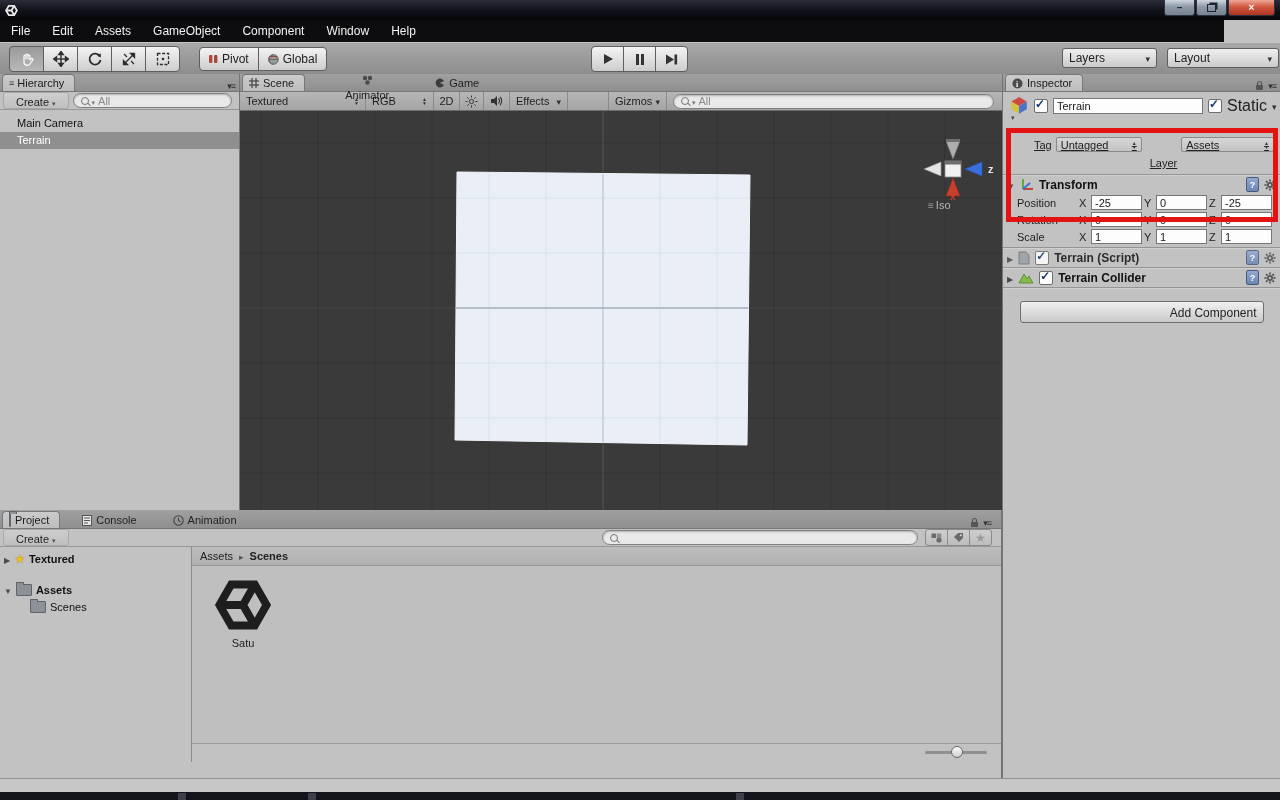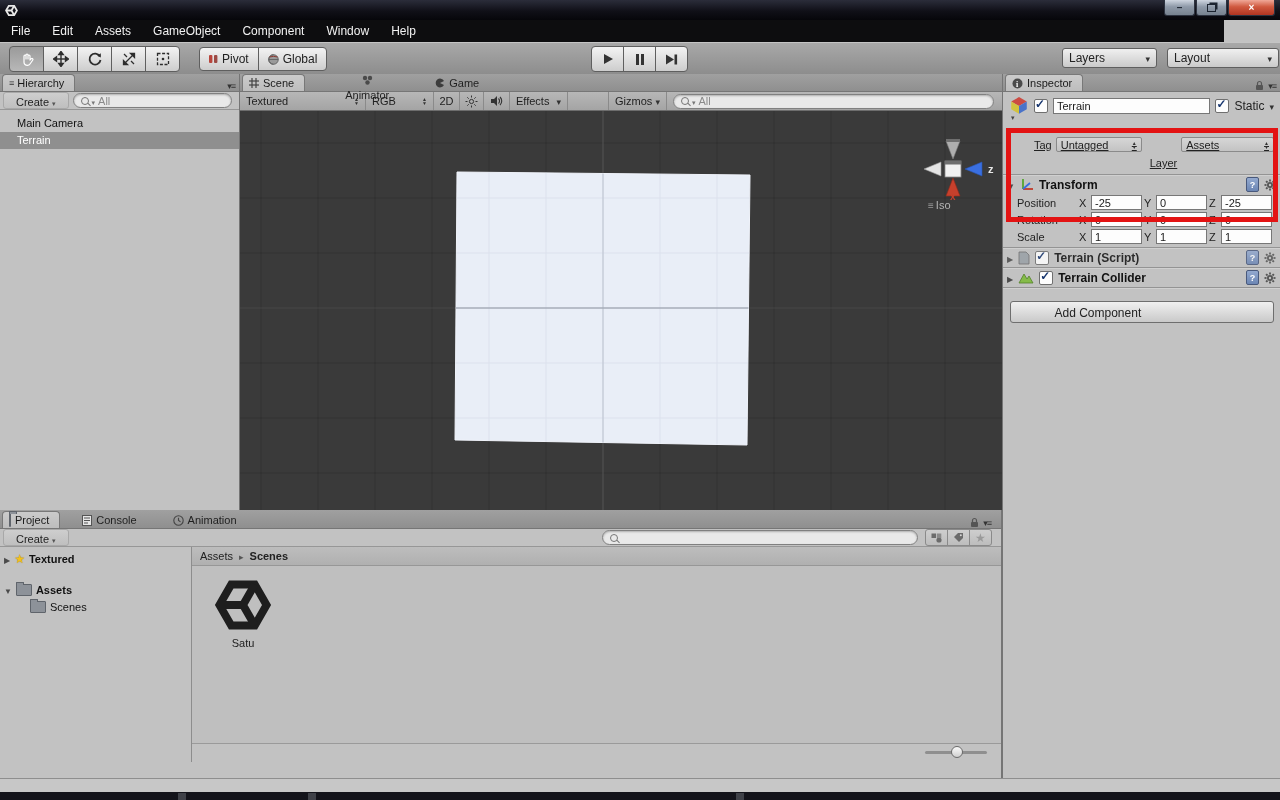--- a/index.html
+++ b/index.html
@@ -79,22 +79,22 @@
   .fold::before{content:"\25BC";font-size:8px;color:#4a4a4a;}
   .fold.closed::before{content:"\25B6";}
   .comp-header{display:flex;align-items:center;gap:5px;height:19px;padding:0 4px;}
   .comp-title{font-weight:bold;font-size:12px;color:#111;}
   .help-icon{width:11px;height:13px;background:linear-gradient(#93a9cf,#6c86b4);border:1px solid #49597c;border-radius:2px;
     color:#fff;font-size:9px;font-weight:bold;display:flex;align-items:center;justify-content:center;}
   .help-icon::before{content:"?";}
   .insp-sep{border-top:1px solid #949494;box-shadow:0 1px 0 #d0d0d0;}
   .t-row{display:grid;grid-template-columns:60px 10px 1fr 10px 1fr 10px 1fr;align-items:center;gap:2px;padding:1px 8px 1px 14px;}
   .axis-l{color:#222;}
-  #add-component{display:block;margin:13px auto 0 auto;width:264px;height:22px;border:1px solid #6e6e6e;border-radius:3px;
-    background:linear-gradient(#f0f0f0,#c9c9c9);font-size:12px;color:#222;text-align:left;line-height:20px;padding-left:44px;}
+  #add-component{display:block;margin:13px auto 0 auto;width:244px;height:22px;border:1px solid #6e6e6e;border-radius:3px;
+    background:linear-gradient(#f0f0f0,#c9c9c9);font-size:12px;color:#222;text-align:right;line-height:20px;padding-left:44px;}
   #red-annotation{left:1006px;top:128px;width:272px;height:94px;border:5px solid #e31313;box-sizing:border-box;z-index:50;pointer-events:none;}
   
   #project-panel{left:0;top:510px;width:1002px;height:268px;background:#c2c2c2;box-sizing:border-box;border-right:1px solid #757575;}
   #project-body{display:flex;height:215px;}
   #project-tree{width:192px;border-right:1px solid #8d8d8d;box-sizing:border-box;padding-top:3px;}
   .tree-item{display:flex;align-items:center;gap:4px;height:17px;padding-left:4px;color:#111;}
   .tree-item .bold{font-weight:bold;}
   #project-right{flex:1;display:flex;flex-direction:column;background:#bfbfbf;}
   #breadcrumb{height:18px;background:linear-gradient(#bdbdbd,#b0b0b0);border-bottom:1px solid #979797;display:flex;align-items:center;padding:0 8px;gap:6px;}
   .crumb-sep::before{content:"\25B8";color:#555;font-size:9px;}
@@ -437,21 +437,21 @@
         <svg width="20" height="20" viewBox="0 0 18 18">
           <polygon points="9,1 16,5 9,9 2,5" fill="#cc4b42"></polygon>
           <polygon points="2,5 9,9 9,16 2,12" fill="#d2c23e"></polygon>
           <polygon points="16,5 9,9 9,16 16,12" fill="#4a73c9"></polygon>
         </svg>
         <span style="position:absolute;left:2px;bottom:-6px;font-size:7px;color:#444;">▾</span>
       </span>
       <span class="cb checked"></span>
       <input class="txt-input" style="flex: 1 1 0%;" value="Terrain">
       <span class="cb checked"></span>
-      <span style="font-size:12px;">Static</span>
+      <span style="font-size:16px;">Static</span>
       <span class="dd-arrow"></span>
     </div>
     <div class="insp-row" style="margin-top:4px;gap:4px;text-decoration:underline;">
       <span style="margin-left:25px;">Tag</span>
       <div class="mini-dd" style="width:86px;text-align:right;">
         <span>Untagged</span>
         <span class="updown"></span>
       </div>
       <span style="margin-left:4px;margin-top:37px;">Layer</span>
       <div class="mini-dd" style="flex:1;">

